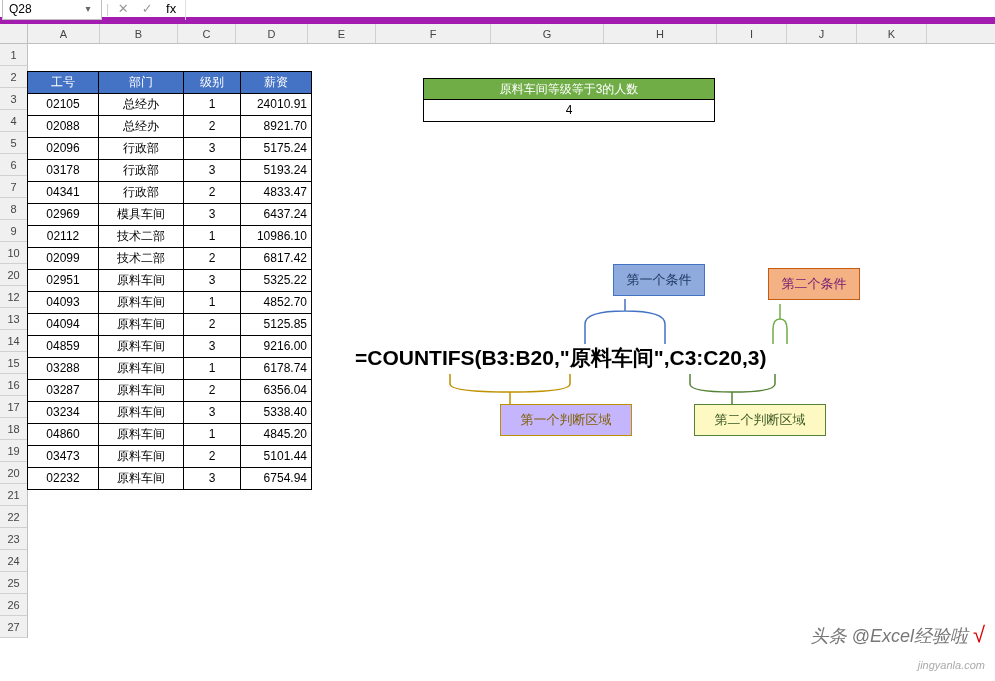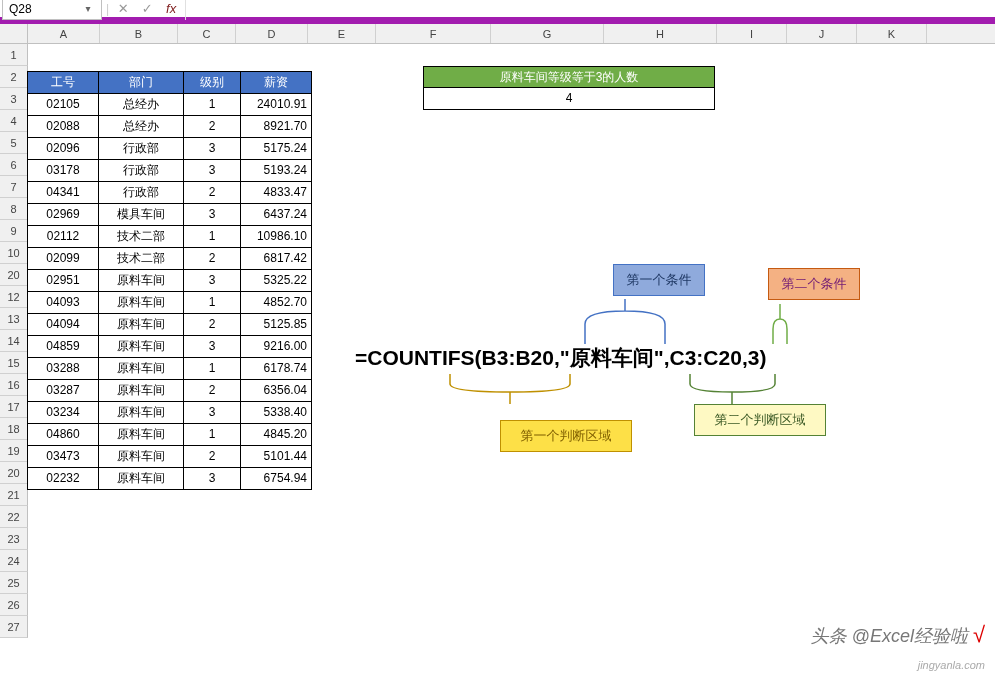--- a/index.html
+++ b/index.html
@@ -6,21 +6,21 @@
     body { font-family: "Microsoft YaHei", Arial, sans-serif; font-size: 12px; background: #fff; width: 995px; height: 681px; position: relative; overflow: hidden; }
     
     
     .formula-bar { display: flex; align-items: center; height: 24px; border-bottom: 7px solid #a21caf; background: #fff; }
     .name-box { width: 100px; height: 22px; border: 1px solid #c0c0c0; background: #fff; display: flex; align-items: center; padding: 0 6px; position: relative; margin-left: 2px; }
     .name-box-val { flex: 1; }
     .name-box-dd { width: 14px; text-align: center; color: #666; font-size: 10px; }
     .fb-btns { display: flex; align-items: center; padding: 0 4px; gap: 4px; }
     .fb-btn { width: 20px; height: 20px; display: flex; align-items: center; justify-content: center; color: #999; font-size: 13px; }
     .fb-check { color: #999; }
-    .fb-fx { font-style: italic; color: #7f1d1d; font-size: 13px; }
+    .fb-fx { color: #000000; font-size: 13px; }
     .formula-input { flex: 1; height: 22px; padding: 0 6px; border-left: 1px solid #e0e0e0; }
     
     
     .grid-wrap { position: relative; }
     .col-headers { display: flex; height: 20px; background: #f0f0f0; border-bottom: 1px solid #c0c0c0; }
     .corner { width: 28px; background: #f0f0f0; border-right: 1px solid #c0c0c0; }
     .col-h { border-right: 1px solid #d0d0d0; text-align: center; line-height: 20px; color: #444; font-size: 11px; background: #f0f0f0; }
     .col-A { width: 72px; } .col-B { width: 78px; } .col-C { width: 58px; } .col-D { width: 72px; }
     .col-E { width: 68px; } .col-F { width: 115px; } .col-G { width: 113px; } .col-H { width: 113px; }
     .col-I { width: 70px; } .col-J { width: 70px; } .col-K { width: 70px; }
@@ -39,21 +39,21 @@
     
     
     .green-box { position: absolute; left: 423px; top: 20px; width: 292px; }
     .gb-hdr { background: #70ad47; color: #fff; text-align: center; height: 22px; line-height: 20px; border: 1px solid #000; font-size: 12px; }
     .gb-val { background: #fff; text-align: center; height: 22px; line-height: 20px; border: 1px solid #000; border-top: none; font-size: 12px; }
     
     
     .annot { position: absolute; padding: 6px 12px; border: 1.5px solid; font-size: 13px; text-align: center; margin-left: 34px; }
     .annot-blue { background: #8faadc; border-color: #4472c4; color: #1f3864; left: 579px; top: 240px; width: 92px; }
     .annot-orange { background: #f4b183; border-color: #c55a11; color: #701a75; left: 734px; top: 244px; width: 92px; }
-    .annot-brown { background: #fde047; border-color: #bf9000; color: #806000; left: 466px; top: 396px; width: 132px; }
+    .annot-brown { background: #c4b5fd; border-color: #bf9000; color: #806000; left: 466px; top: 380px; width: 132px; }
     .annot-green { background: #fef9c3; border-color: #548235; color: #385723; left: 660px; top: 380px; width: 132px; }
     
     
     .formula-disp { position: absolute; left: 355px; top: 320px; font-size: 21px; font-weight: bold; font-family: Arial, sans-serif; color: #000; }
     
     
     .bracket { position: absolute; }
     .bracket svg { display: block; }
     .br-blue { left: 575px; top: 275px; width: 100px; height: 45px; }
     .br-orange { left: 770px; top: 280px; width: 20px; height: 40px; }
@@ -293,21 +293,21 @@
         </div>
         <div class="tbl-row">
           <div class="tbl-cell tc-A">02232</div>
           <div class="tbl-cell tc-B">原料车间</div>
           <div class="tbl-cell tc-C">3</div>
           <div class="tbl-cell tc-D tc-D-data">6754.94</div>
         </div>
       </div>
   </div>
 
-  <div class="green-box" style="margin-top:22px;">
+  <div class="green-box" style="margin-top:34px;">
     <div class="gb-hdr">原料车间等级等于3的人数</div>
     <div class="gb-val">4</div>
   </div>
 
   <div class="formula-disp">=COUNTIFS(B3:B20,"原料车间",C3:C20,3)</div>
 
   <div class="annot annot-blue">第一个条件</div>
   <div class="annot annot-orange">第二个条件</div>
   <div class="annot annot-brown">第一个判断区域</div>
   <div class="annot annot-green">第二个判断区域</div>

